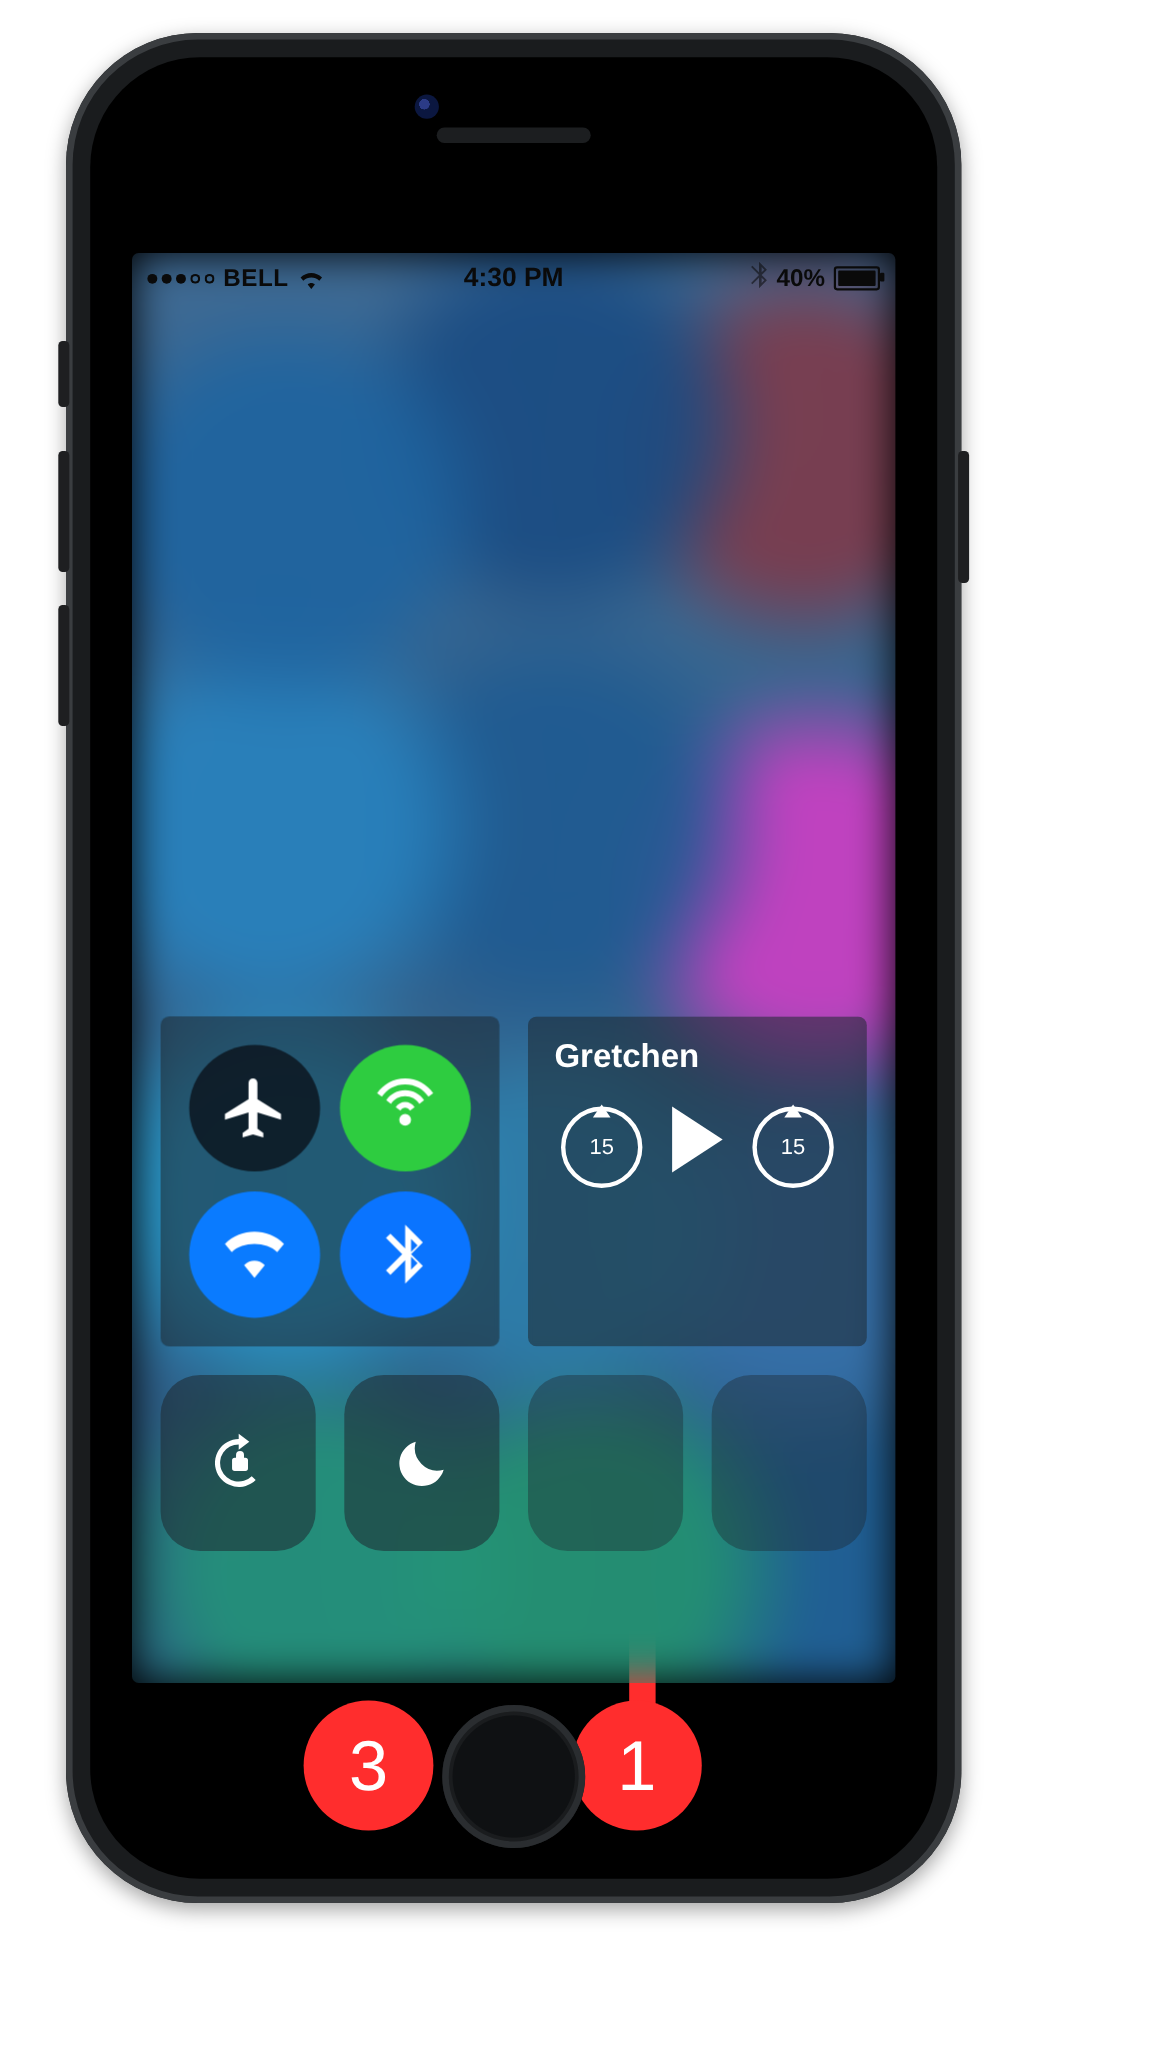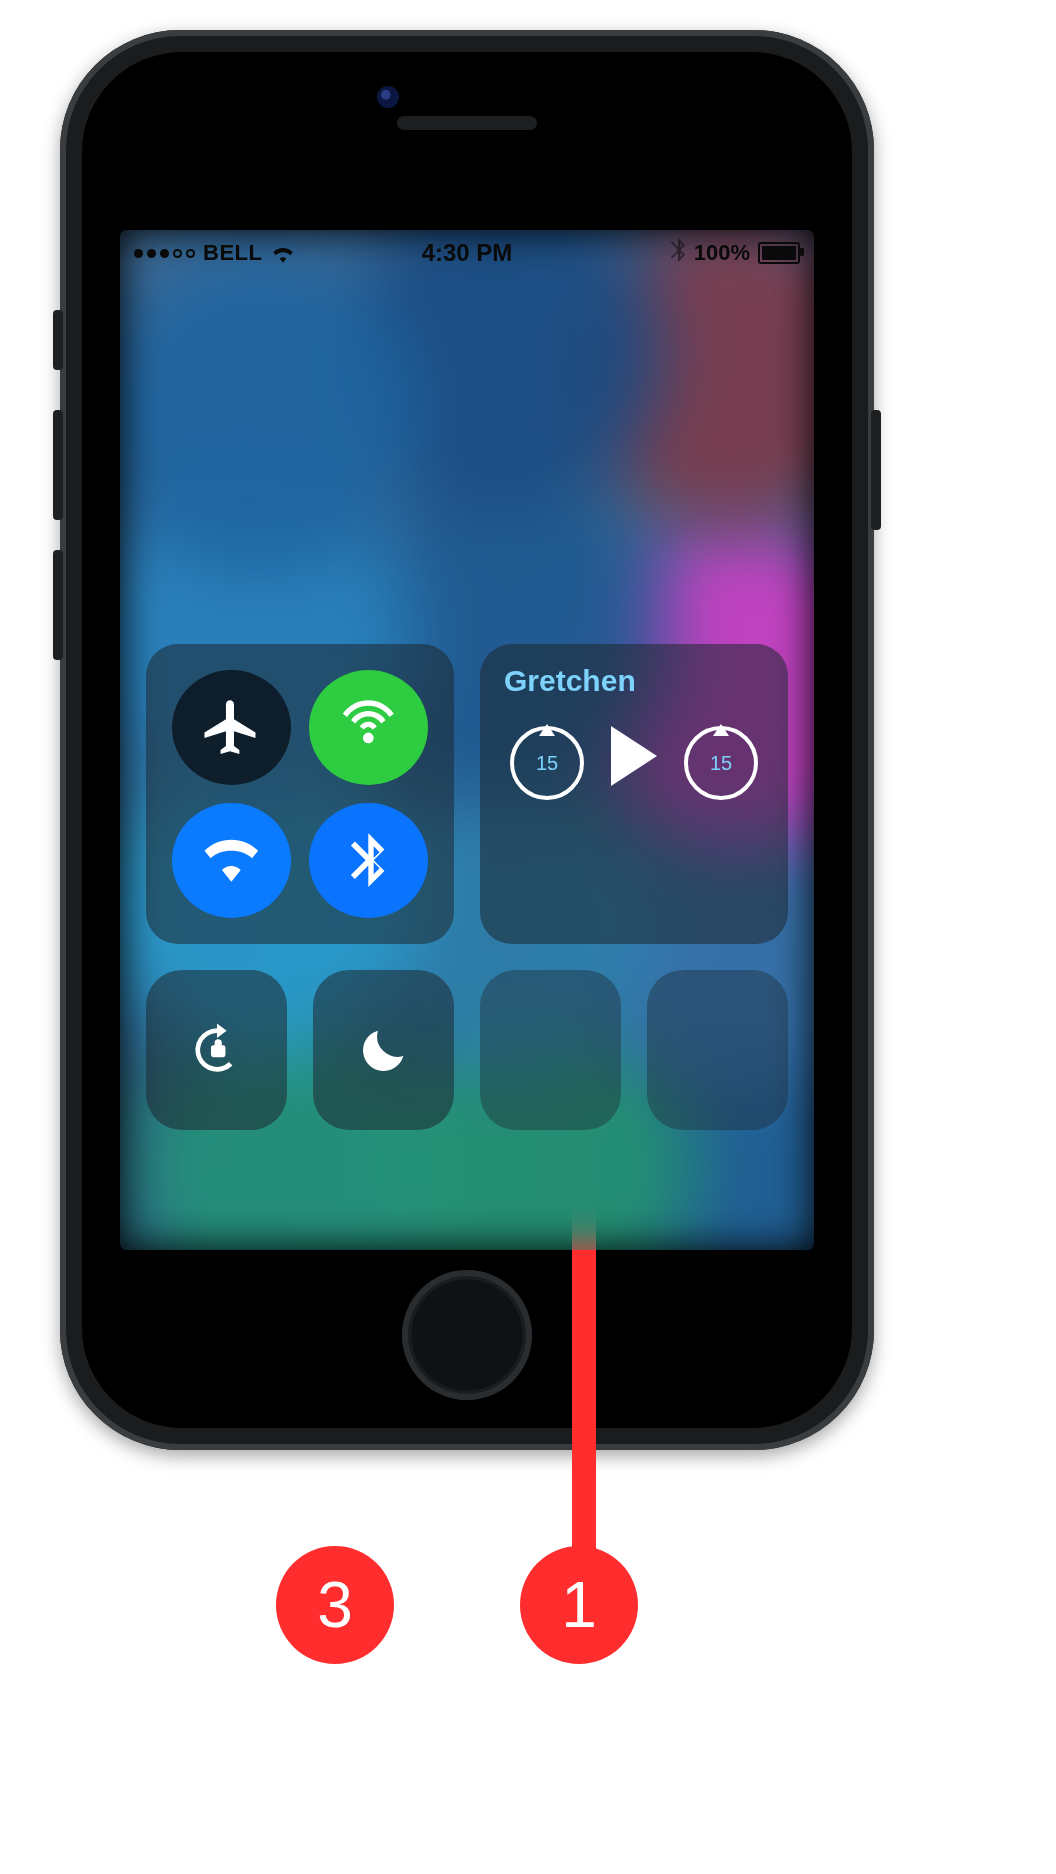--- a/index.html
+++ b/index.html
@@ -1,17 +1,17 @@
 <!DOCTYPE html>
 <html><head>
 <meta charset="utf-8">
 <style>
   html,body{margin:0;padding:0;background:#fff;font-family:-apple-system,Helvetica,Arial,sans-serif}
   .stage{width:1056px;height:1874px;position:relative;overflow:hidden}
-  .phone{position:absolute;left:60px;top:30px;width:814px;height:1420px;background:#1a1c1e;border-radius:120px;box-shadow:0 6px 18px rgba(0,0,0,.35), inset 0 0 0 6px #3a3d40}
+  .phone{position:absolute;left:60px;top:30px;width:814px;height:1700px;background:#1a1c1e;border-radius:120px;box-shadow:0 6px 18px rgba(0,0,0,.35), inset 0 0 0 6px #3a3d40}
   .phone::after{content:"";position:absolute;inset:22px;border-radius:100px;background:#000}
   
   .btn-l1{position:absolute;left:-7px;top:280px;width:10px;height:60px;background:#1e1f21;border-radius:4px}
   .btn-l2{position:absolute;left:-7px;top:380px;width:10px;height:110px;background:#1e1f21;border-radius:4px}
   .btn-l3{position:absolute;left:-7px;top:520px;width:10px;height:110px;background:#1e1f21;border-radius:4px}
   .btn-r1{position:absolute;right:-7px;top:380px;width:10px;height:120px;background:#1e1f21;border-radius:4px}
   
   .speaker{position:absolute;left:50%;top:86px;transform:translateX(-50%);width:140px;height:14px;background:#1c1e20;border-radius:8px;z-index:2}
   .camera{position:absolute;left:50%;top:56px;transform:translateX(-90px);width:22px;height:22px;border-radius:50%;background:radial-gradient(circle at 40% 40%,#2b3b86 0 25%,#0b1740 26% 100%);z-index:2}
   .home{position:absolute;left:50%;bottom:50px;transform:translateX(-50%);width:130px;height:130px;border-radius:50%;background:radial-gradient(circle,#0f1113 0 60%,#1a1c1e 61% 100%);box-shadow:inset 0 0 0 6px #2a2d30;z-index:3}
@@ -43,21 +43,21 @@
   .wifi-mini svg{display:block}
   .bt-mini{opacity:.55}
   .carrier{font-size:22px;letter-spacing:.5px}
   .time{position:absolute;left:50%;transform:translateX(-50%);font-size:24px}
   .batt{display:flex;align-items:center;gap:4px}
   .batt .body{width:38px;height:18px;border:2px solid #0a0a0a;border-radius:3px;position:relative}
   .batt .body::after{content:"";position:absolute;right:-6px;top:4px;width:4px;height:8px;background:#0a0a0a;border-radius:1px}
   .batt .fill{position:absolute;inset:2px;background:#0a0a0a;border-radius:1px}
   
   .cc{position:absolute;left:26px;right:26px;bottom:-20px;display:grid;grid-template-columns:1fr 1fr;grid-auto-rows:300px;gap:26px}
-  .card{background:rgba(30,40,48,.55);border-radius:32px;backdrop-filter:blur(2px);position:relative;color:#7dd3fc}
+  .card{background:rgba(30,40,48,.55);border-radius:8px;backdrop-filter:blur(2px);position:relative;color:#ffffff}
   .connectivity{display:grid;grid-template-columns:1fr 1fr;grid-template-rows:1fr 1fr;gap:18px;padding:26px}
   .circle{border-radius:50%;display:flex;align-items:center;justify-content:center}
   .c-dark{background:rgba(10,18,26,.8)}
   .c-green{background:#2ecc40}
   .c-blue{background:#0a7bff}
   .c-blue2{background:#0a74ff}
   .circle svg{width:56%;height:56%;fill:#fff}
   .media{padding:20px 24px;overflow:hidden}
   .media .title{font-size:30px;font-weight:700;white-space:nowrap}
   .media .subtitle{font-size:28px;opacity:.85;white-space:nowrap;margin-top:2px}
@@ -109,21 +109,21 @@
               </svg>
           </span>
         </div>
         <div class="time">4:30 PM</div>
         <div class="right">
           <span class="bt-mini">
             <svg width="16" height="24" viewBox="0 0 12 20">
                 <path fill="#0a0a0a" d="M6 0v8L1 3 0 4l6 6-6 6 1 1 5-5v8l6-6-4-4 4-4-6-6zm2 4l2 2-2 2V4zm0 12v-4l2 2-2 2z"></path>
               </svg>
           </span>
-          <span>100%</span>
+          <span>40%</span>
           <span class="batt">
               <span class="body">
                 <span class="fill"></span>
               </span>
             </span>
         </div>
       </div>
 
       <div class="cc">
         <div class="card connectivity">

